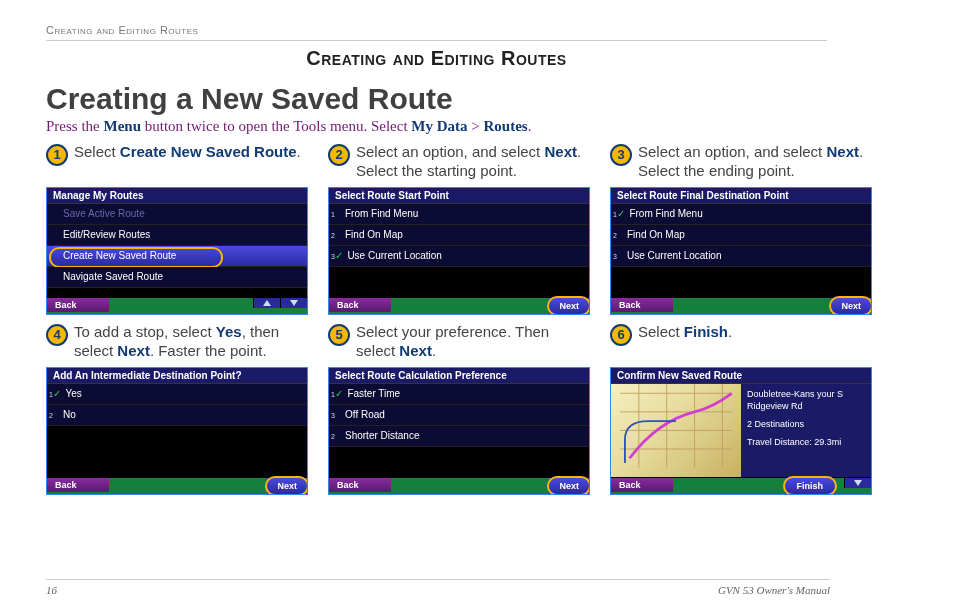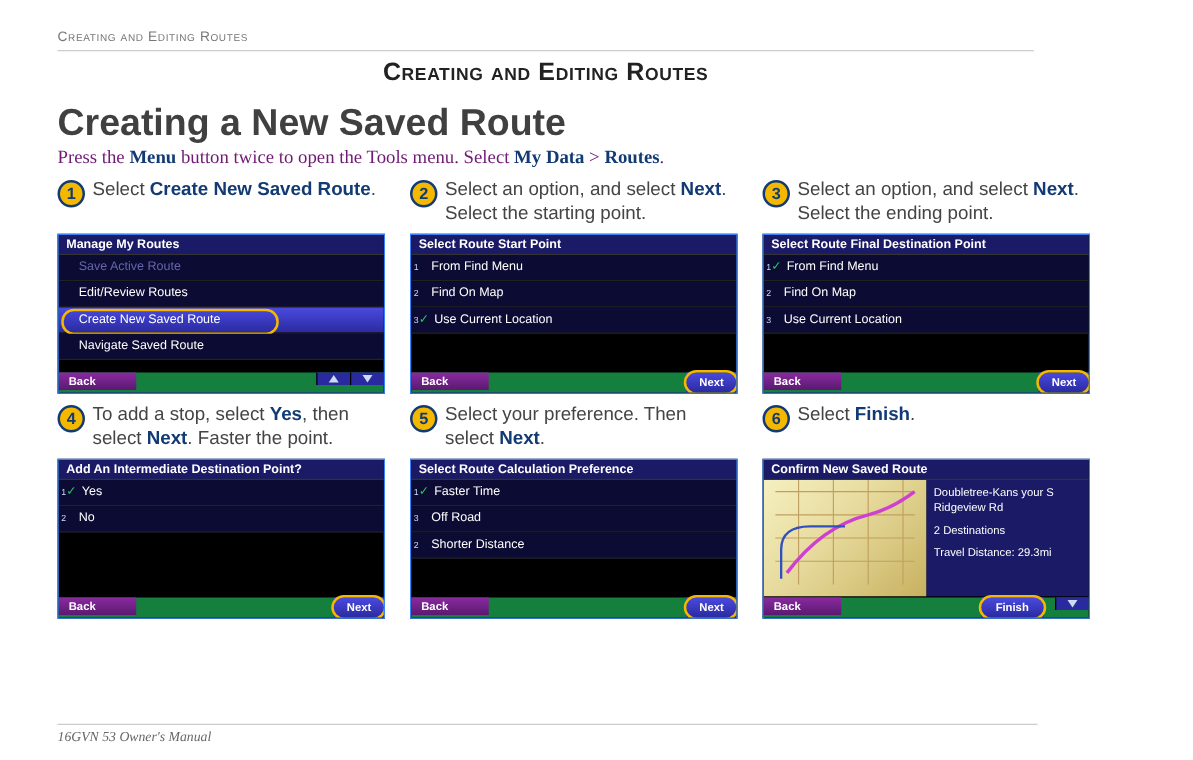--- a/index.html
+++ b/index.html
@@ -31,21 +31,21 @@
 .next .circ,.finish .circ{position:absolute;inset:-2px -2px;border:2px solid #f5b800;border-radius:10px;pointer-events:none}
 .arrows{margin-left:auto;display:flex}
 .arrowbtn{width:26px;background:#2a2aa0;display:flex;align-items:center;justify-content:center;border-left:1px solid #000}
 .arrowbtn svg{width:10px;height:10px;fill:#cde}
 .mapbox{display:flex;height:93px}
 .map{flex:1;background:linear-gradient(135deg,#f5f0c0 0%,#e8dca0 40%,#d8c880 70%,#c8b060 100%);position:relative}
 .map svg{position:absolute;inset:0}
 .infocol{width:118px;background:#1a1a66;padding:4px 6px;font-size:9px;line-height:1.35}
 .infocol .gap{height:6px}
 .finish{position:absolute;right:36px;bottom:0;height:16px;background:linear-gradient(#4a4ae0,#2a2aa0);color:#fff;font-size:9px;font-weight:bold;padding:0 12px;display:flex;align-items:center}
-.footer{position:absolute;left:46px;right:46px;bottom:12px;display:flex;font-size:11px;color:#666;font-style:italic;border-top:1px solid #ccc;padding-top:4px;font-family:Georgia,'Times New Roman',serif}
+.footer{position:absolute;left:46px;right:46px;bottom:12px;display:flex;justify-content:space-between;font-size:11px;color:#666;font-style:italic;border-top:1px solid #ccc;padding-top:4px;font-family:Georgia,'Times New Roman',serif}
 </style>
 </head>
 <body>
 
 <div class="page">
   <div class="breadcrumb">Creating and Editing Routes</div>
   <div class="pagetitle">Creating and Editing Routes</div>
   <div class="section">Creating a New Saved Route</div>
   <p class="intro">
     <span class="plain">Press the </span><b>Menu</b><span class="plain"> button twice to open the Tools menu. Select </span><b>My Data</b><span class="plain"> &gt; </span><b>Routes</b><span class="plain">.</span>

